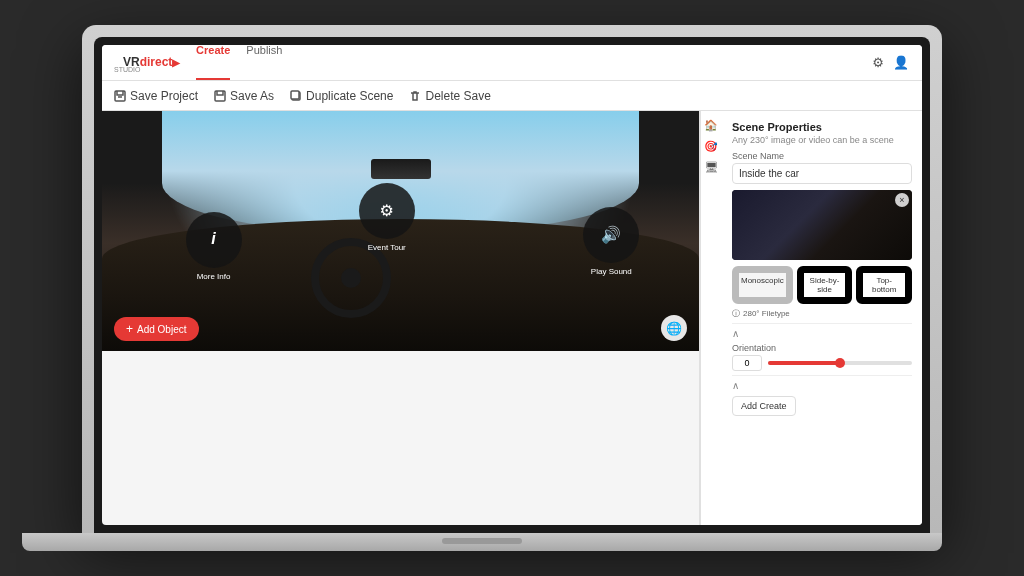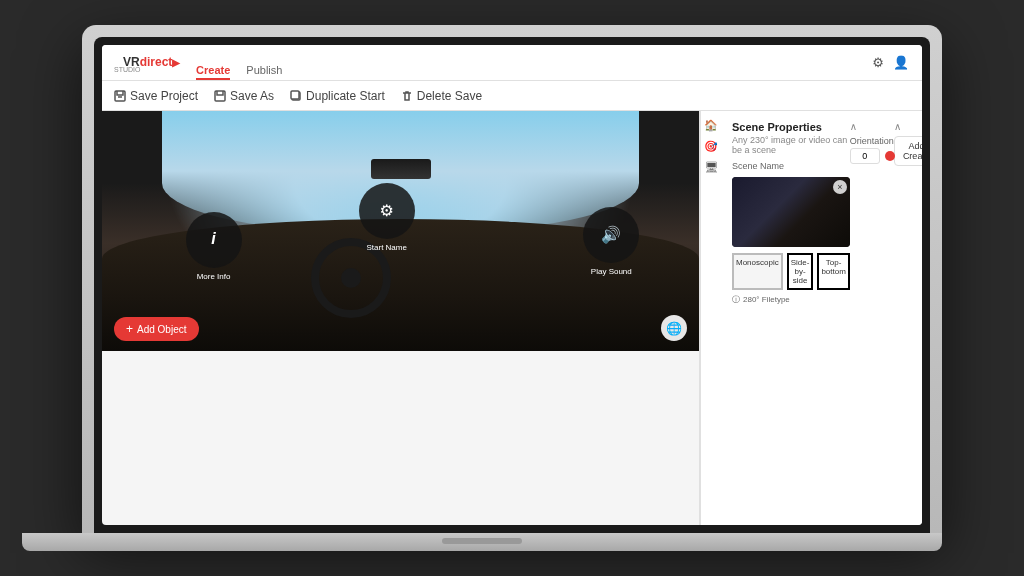--- a/index.html
+++ b/index.html
@@ -94,21 +94,21 @@
     .nav-tabs {
       display: flex;
       gap: 16px;
       height: 100%;
       align-items: flex-end;
       padding-bottom: 0;
     }
     .nav-tab {
       font-size: 11px;
       color: #666;
-      padding-bottom: 2px;
+      padding-bottom: 22px;
       cursor: pointer;
       border-bottom: 2px solid transparent;
     }
     .nav-tab.active {
       color: #e53935;
       border-bottom: 2px solid #e53935;
       font-weight: 600;
     }
     .topbar-right {
       margin-left: auto;
@@ -309,21 +309,21 @@
       background: #f8f8f8;
       position: relative;
       overflow: hidden;
     }
 
     
     .right-panel {
       width: 200px;
       background: #fff;
       display: flex;
-      flex-direction: row;
+      flex-direction: column;
       overflow-y: auto;
       padding: 10px;
     }
 
     .section-title {
       font-size: 11px;
       font-weight: 700;
       color: #222;
       margin-bottom: 2px;
     }
@@ -381,23 +381,23 @@
     }
 
     
     .filetype-btns {
       display: flex;
       gap: 4px;
       margin-bottom: 4px;
     }
     .filetype-btn {
       flex: 1;
-      border: 2px solid #000000;
+      border: 7px solid #000000;
       background: #fff;
-      border-radius: 0;
+      border-radius: 6px;
       padding: 3px 2px;
       font-size: 8px;
       text-align: center;
       cursor: pointer;
       color: #333;
     }
     .filetype-btn.active {
       background: #f5f5f5;
       border-color: #bbb;
     }
@@ -519,21 +519,21 @@
                     <rect x="1" y="1" width="10" height="10" rx="1"></rect>
                     <path d="M3 1v4h6V1"></path>
                   </svg>
                 <span>Save As</span>
               </div>
               <div class="toolbar-btn">
                 <svg viewBox="0 0 12 12" fill="none" stroke="#555" stroke-width="1.5">
                     <rect x="2" y="2" width="8" height="8" rx="1"></rect>
                     <rect x="1" y="1" width="8" height="8" rx="1" fill="white" stroke="#555"></rect>
                   </svg>
-                <span>Duplicate Start</span>
+                <span>Duplicate Scene</span>
               </div>
               <div class="toolbar-btn">
                 <svg viewBox="0 0 12 12" fill="none" stroke="#555" stroke-width="1.5">
                     <path d="M2 3h8M5 3V2h2v1M4 3v7h4V3"></path>
                   </svg>
                 <span>Delete Save</span>
               </div>
             </div>
 
             <div class="main" style="position:relative;">
@@ -553,21 +553,21 @@
                     <div class="hotspot-circle">
                       <span class="hotspot-icon" style="font-style:italic;font-weight:bold;">i</span>
                     </div>
                     <span class="hotspot-label">More Info</span>
                   </div>
 
                   <div class="hotspot hotspot-start-tour">
                     <div class="hotspot-circle">
                       <span class="hotspot-icon">⚙</span>
                     </div>
-                    <span class="hotspot-label">Start Name</span>
+                    <span class="hotspot-label">Event Tour</span>
                   </div>
 
                   <div class="hotspot hotspot-play-sound">
                     <div class="hotspot-circle">
                       <span class="hotspot-icon">🔊</span>
                     </div>
                     <span class="hotspot-label">Play Sound</span>
                   </div>
 
                   <div class="scene-controls-right">
@@ -616,20 +616,21 @@
                 <span style="font-size:11px;cursor:pointer;color:#555;">🖥</span>
               </div>
 
               <div class="right-panel">
 
                 <div>
                   <div class="section-title">Scene Properties</div>
                   <div class="section-subtitle">Any 230° image or video can be a scene</div>
 
                   <div class="input-label">Scene Name</div>
+                  <input class="input-field" type="text" value="Inside the car" style="">
 
                   
                   <div style="margin-top:6px;">
                     <div class="thumb-container">
                       <div style="position:absolute;inset:0;background:linear-gradient(135deg,#1a1a2e 0%,#2a2a3e 40%,#1a1512 60%,#0d0b08 100%);"></div>
                       <div class="thumb-close">×</div>
                     </div>
                   </div>
 
                   

